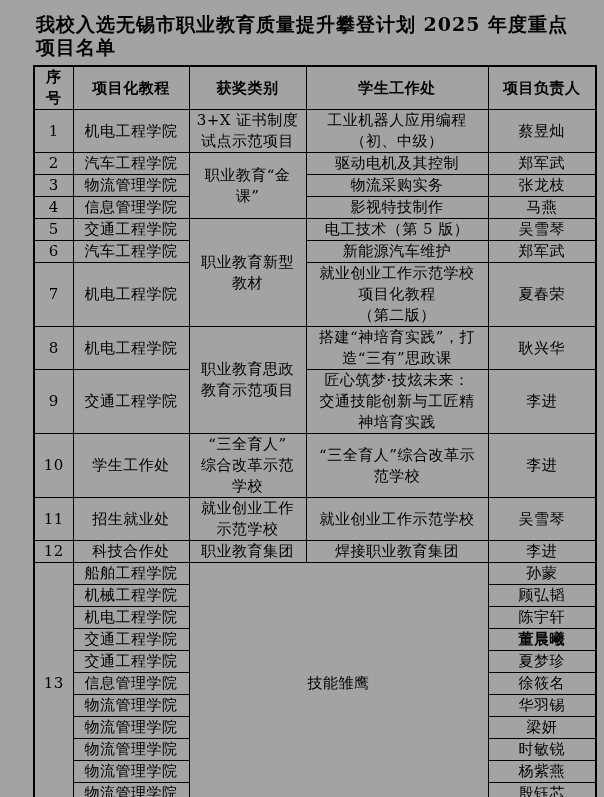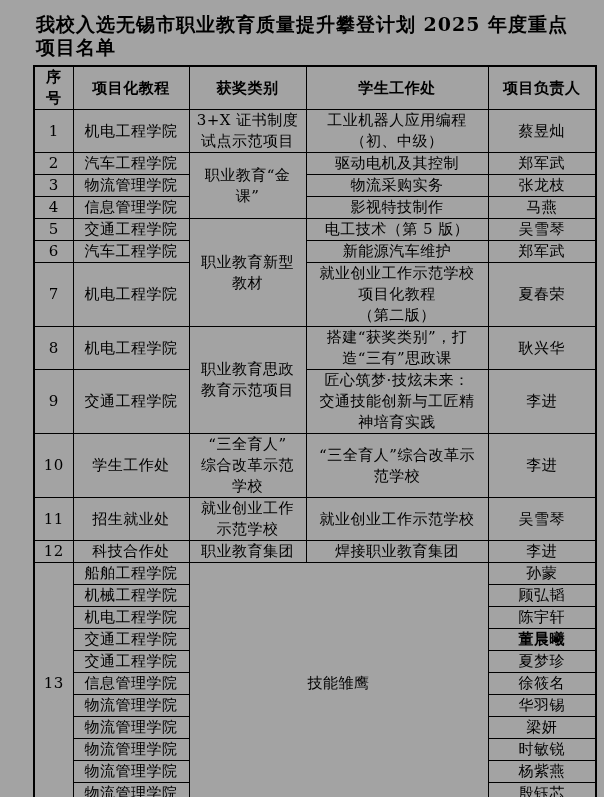--- a/index.html
+++ b/index.html
@@ -128,21 +128,21 @@
           <td>就业创业工作示范学校
 项目化教程
 （第二版）</td>
           <td>夏春荣</td>
         </tr>
         <tr>
           <td>8</td>
           <td>机电工程学院</td>
           <td rowspan="2">职业教育思政
 教育示范项目</td>
-          <td>搭建“获奖类别”，打
+          <td>搭建“神培育实践”，打
 造“三有”思政课</td>
           <td>耿兴华</td>
         </tr>
         <tr>
           <td>9</td>
           <td>交通工程学院</td>
           <td>匠心筑梦·技炫未来：
 交通技能创新与工匠精
 神培育实践</td>
           <td>李进</td>

